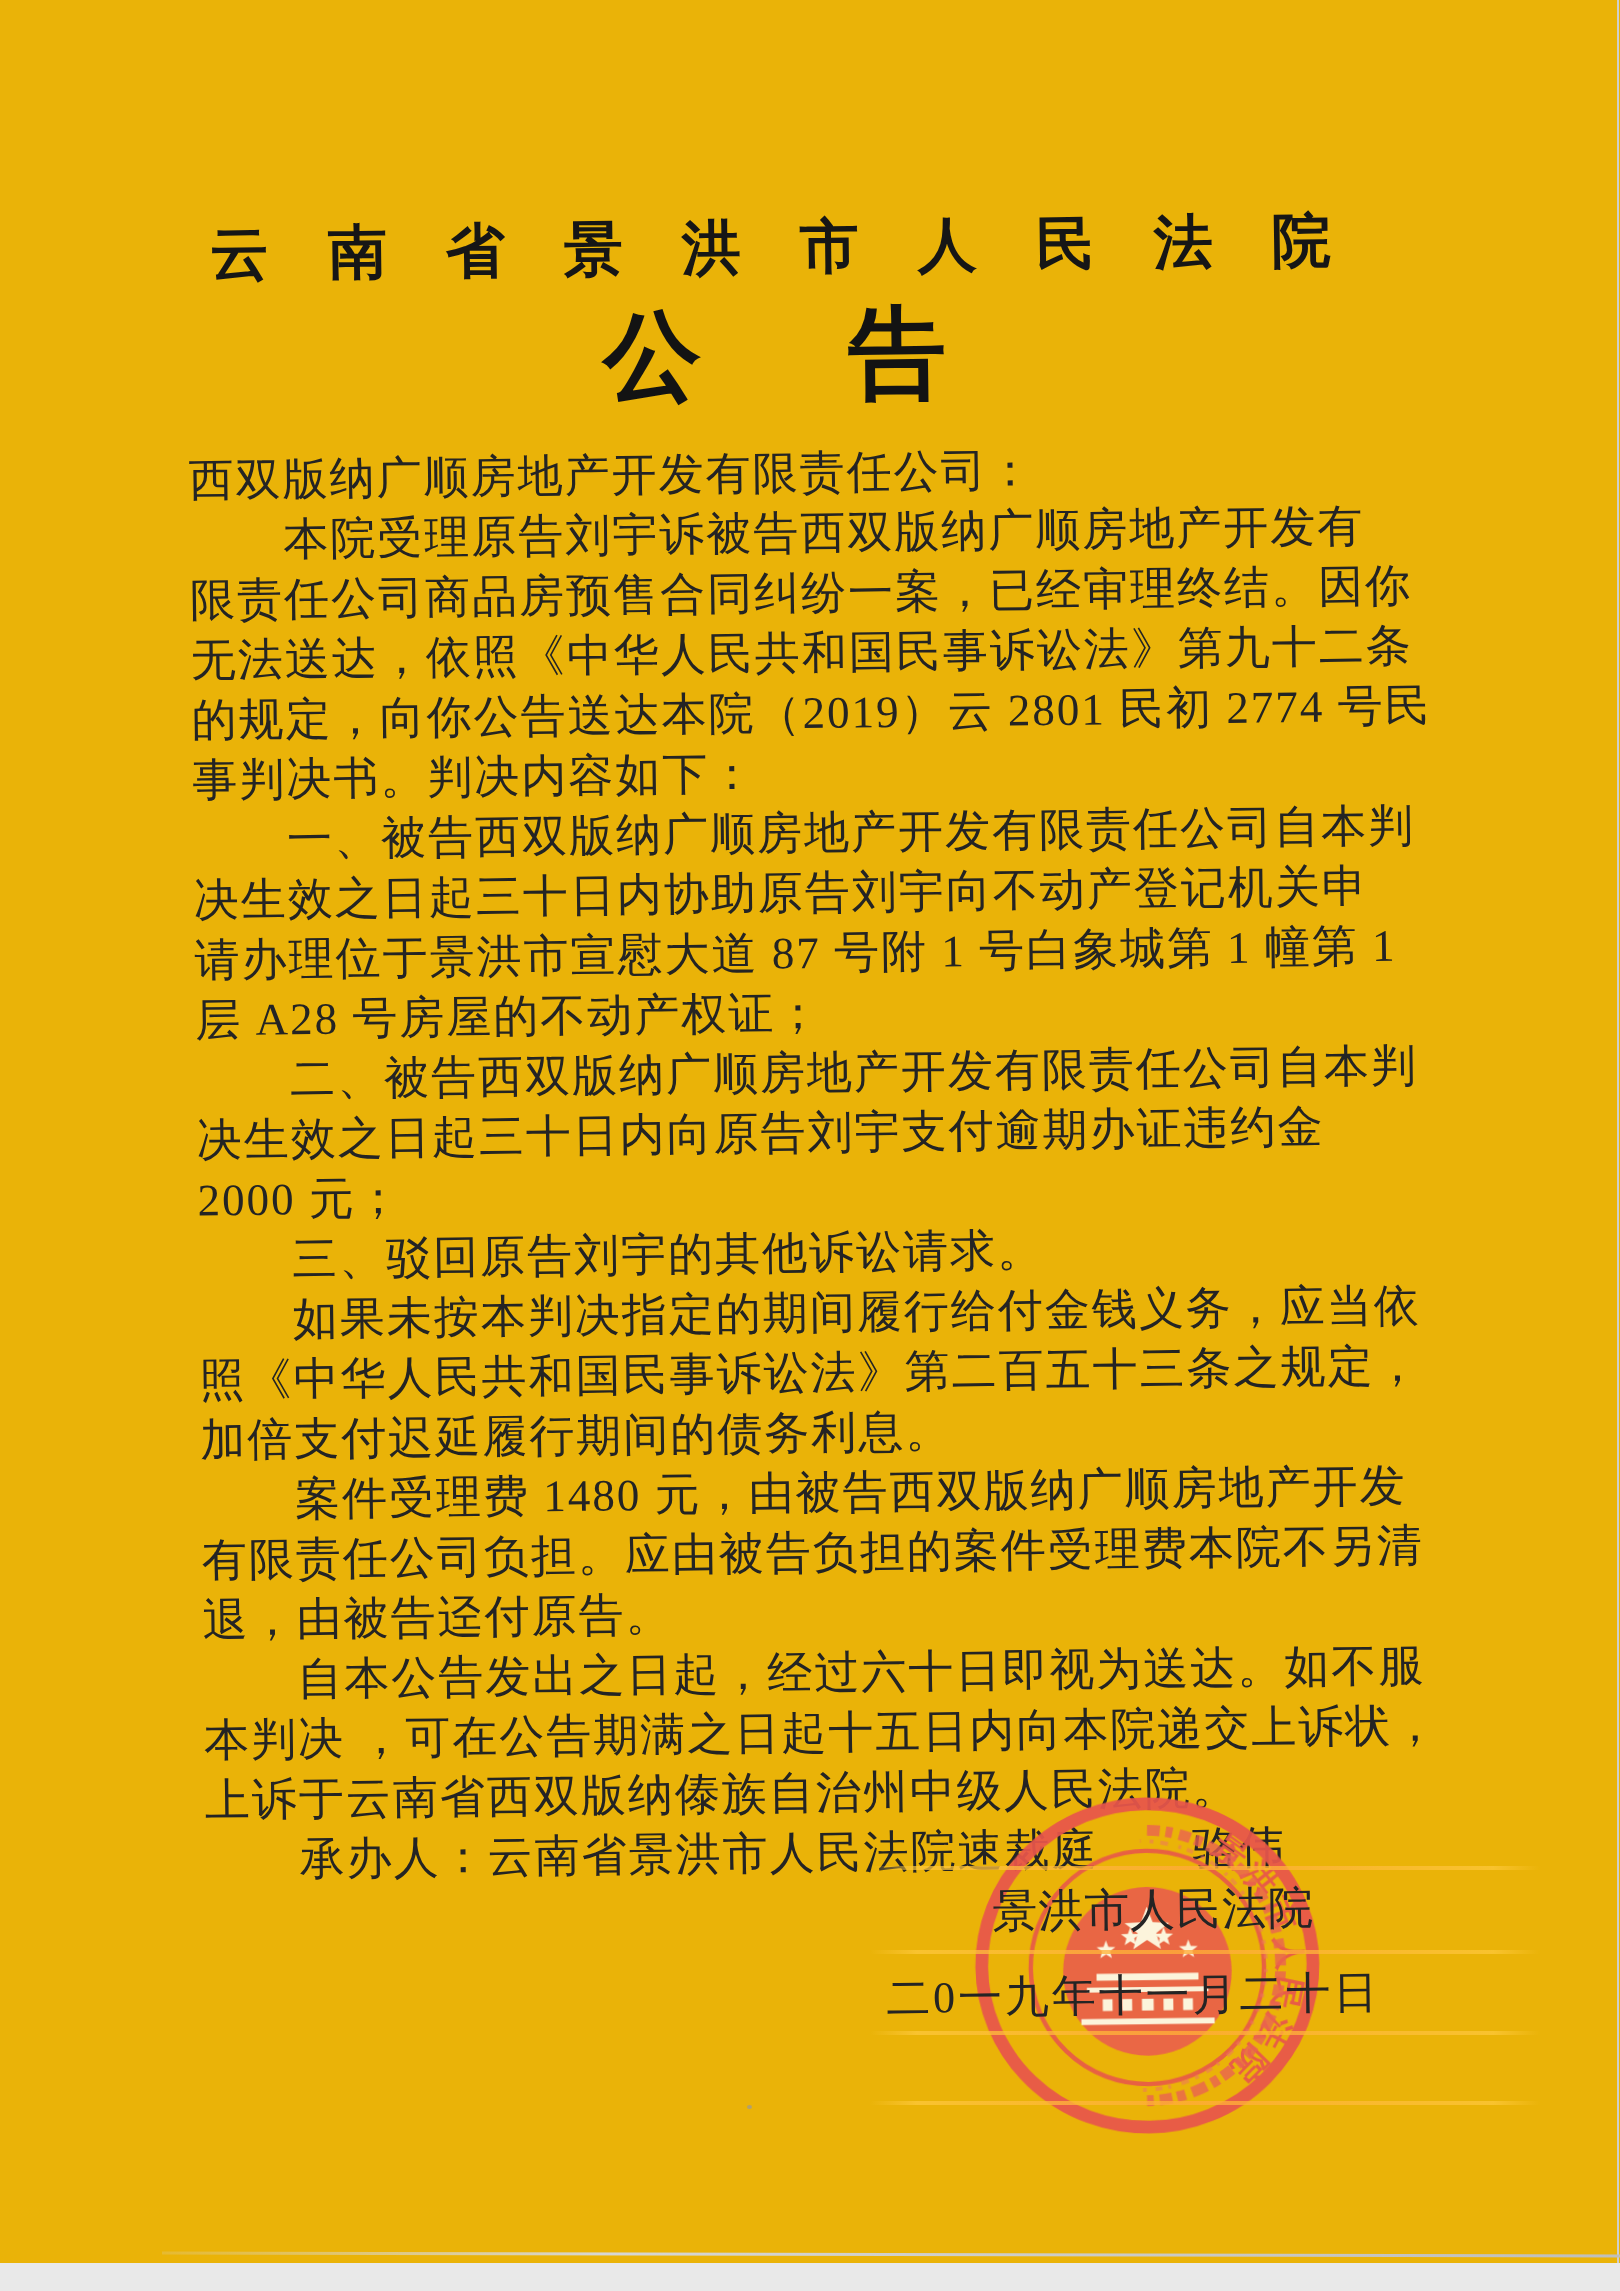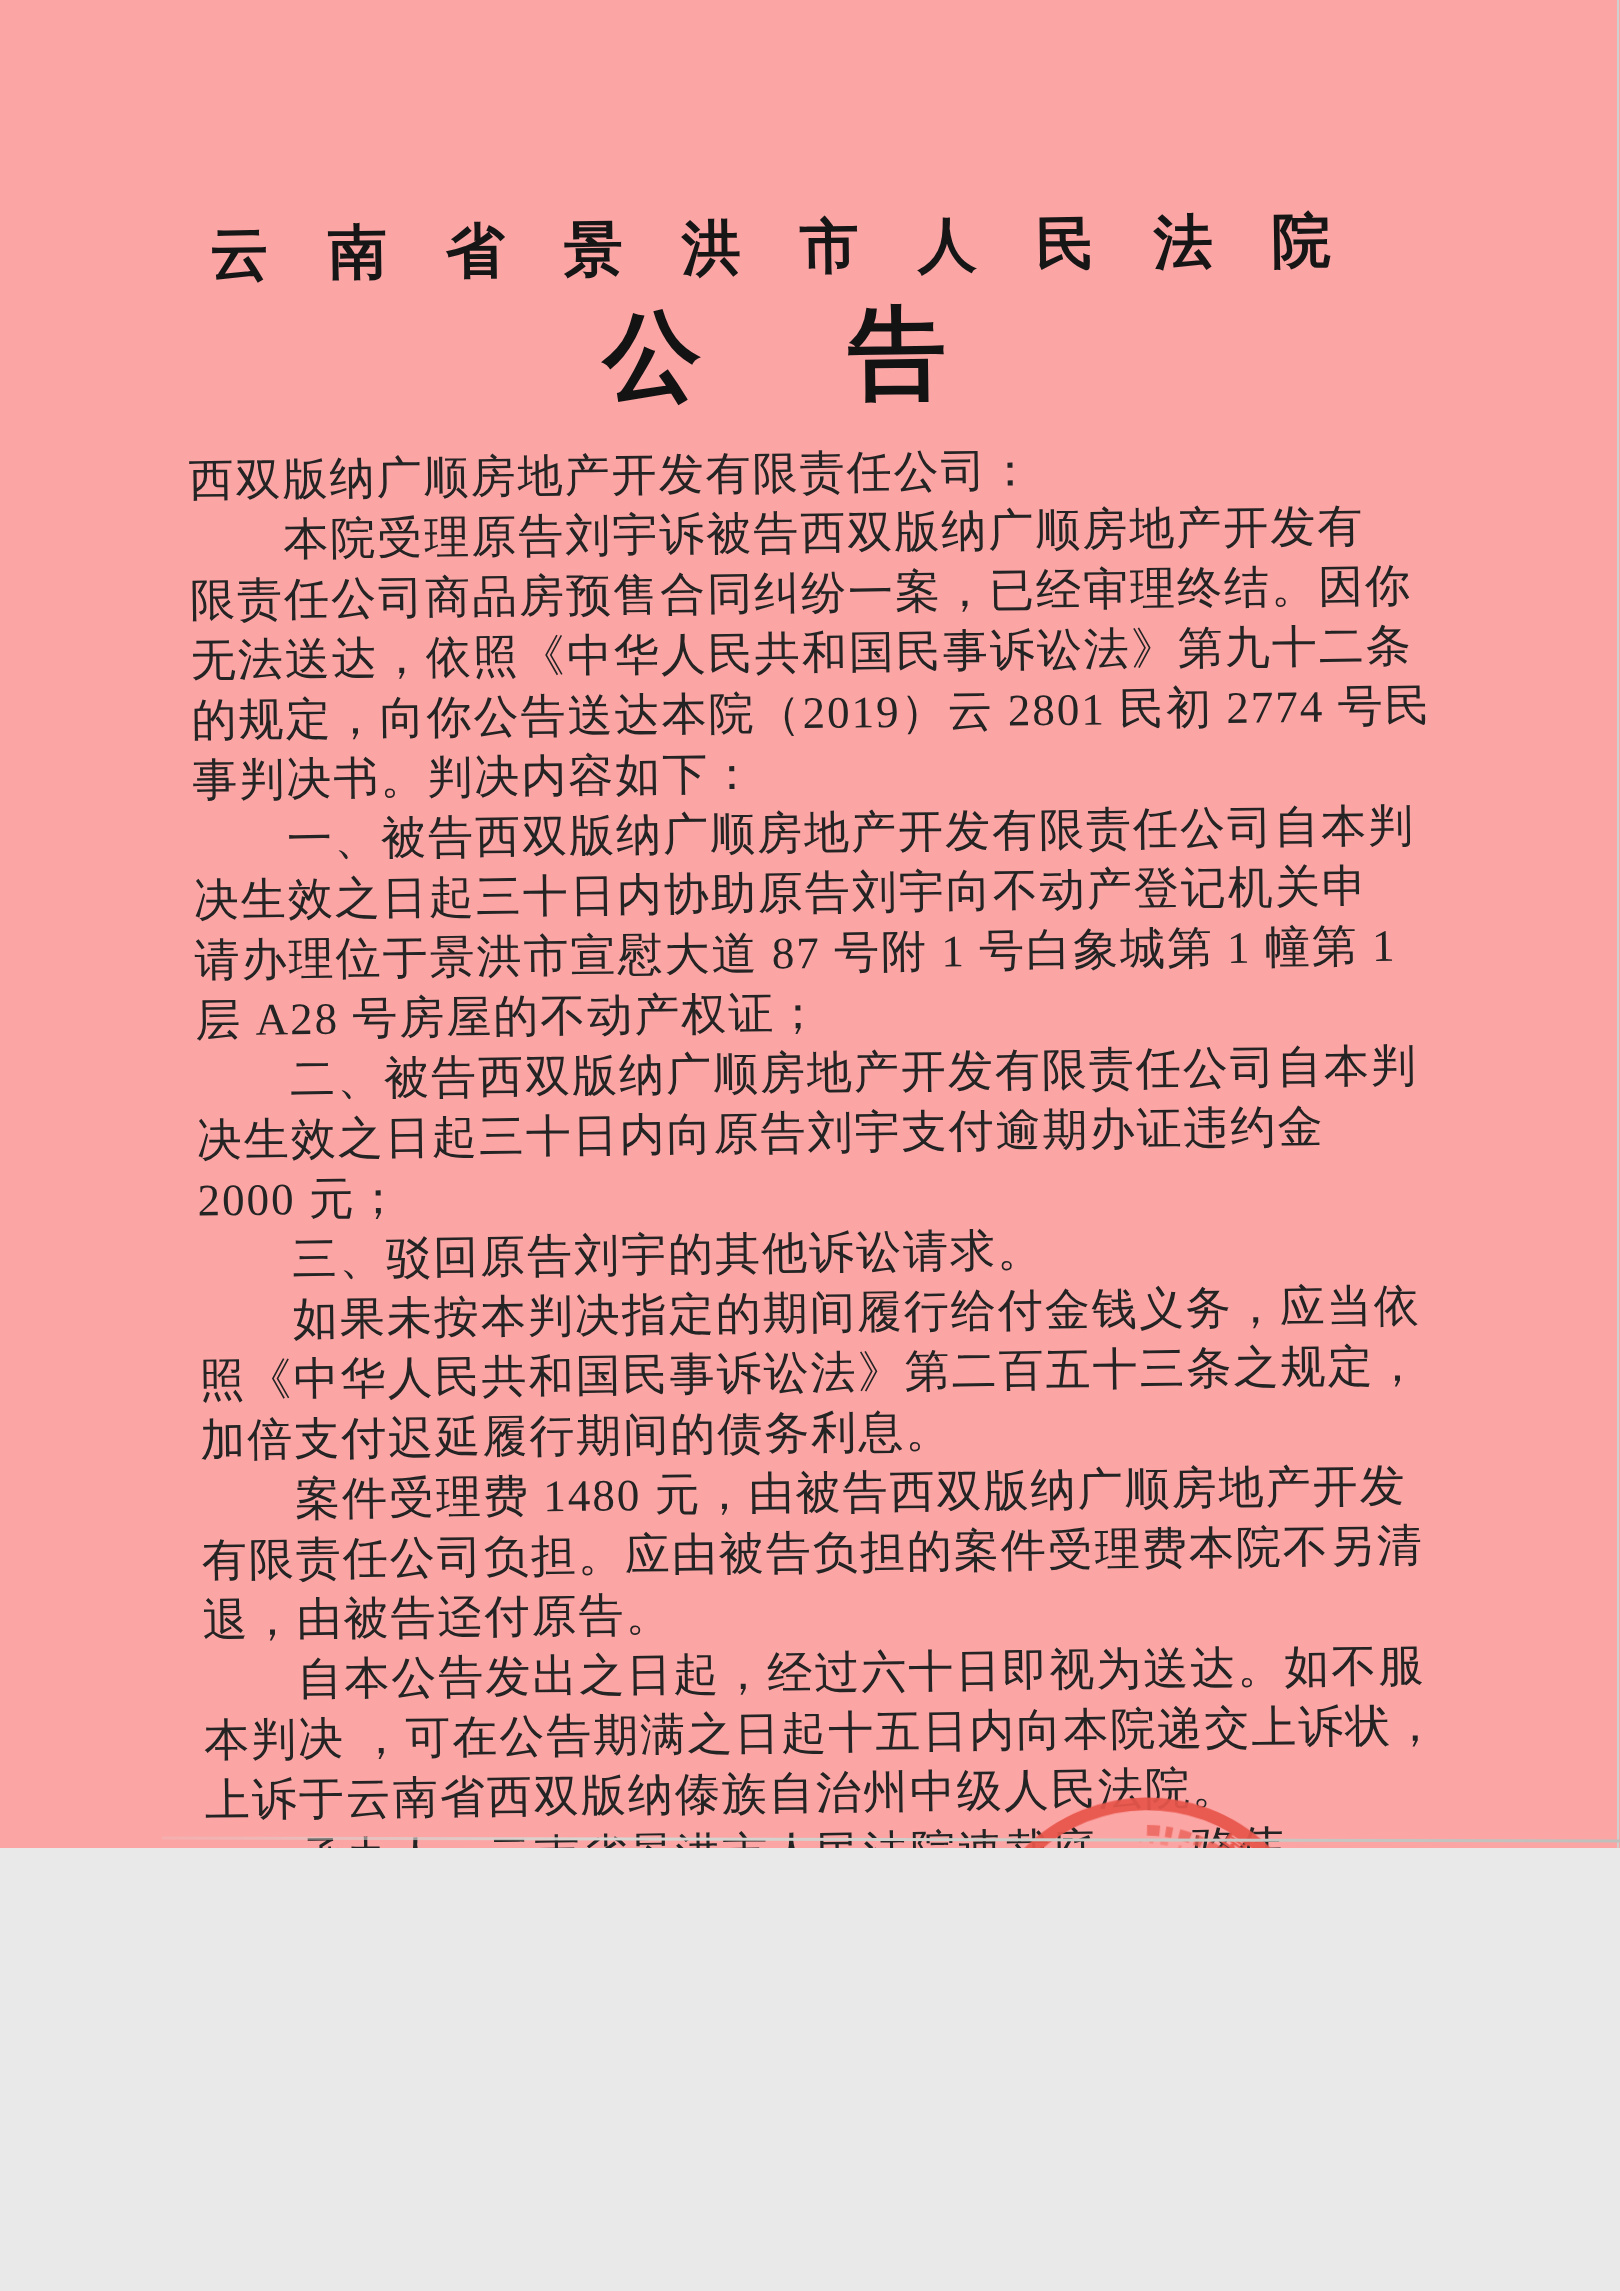--- a/index.html
+++ b/index.html
@@ -1,18 +1,18 @@
 <!DOCTYPE html>
 <html><head>
 <meta charset="utf-8">
 <style>
   html,body { margin:0; padding:0; background:#e9e9e9; }
   .page {
-    position:relative; width:1620px; height:1848px;
-    background:#fca5a5; overflow:hidden;
+    position:relative; width:1620px; height:2263px;
+    background:#eab308; overflow:hidden;
     font-family:"Liberation Serif", serif;
     color:#1f1f1f;
   }
   .content {
     position:absolute; inset:0;
     transform:rotate(-0.7deg);
     transform-origin:810px 1078px;
   }
   .court-title {
     position:absolute; top:208px; left:0; width:100%;

